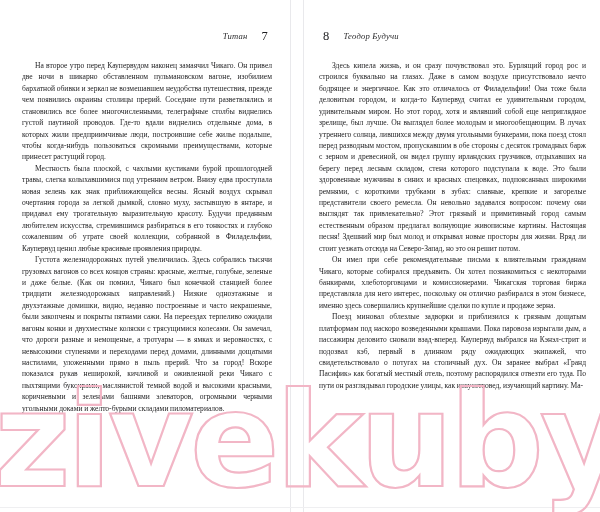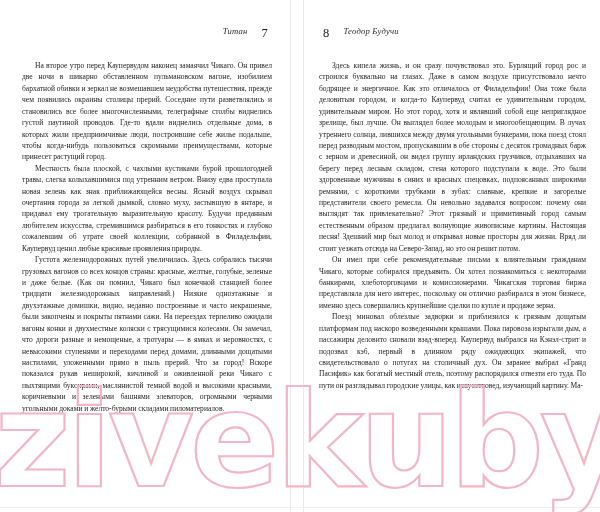--- a/index.html
+++ b/index.html
@@ -53,21 +53,21 @@
     z-index: 2;
   }
   .page.right {
     width: 297px;
     padding: 26px 14px 14px 16px;
     margin-left: 13px;
   }
 
   .running-head {
     display: flex;
-    align-items: flex-start;
+    align-items: center;
     height: 20px;
     margin-bottom: 14px;
     font-style: italic;
     color: #2b2b2b;
     font-size: 8.5px;
     letter-spacing: 0.2px;
   }
   .running-head.verso { justify-content: flex-end; padding-right: 4px; }
   .running-head.recto { justify-content: flex-start; padding-left: 4px; }
 

